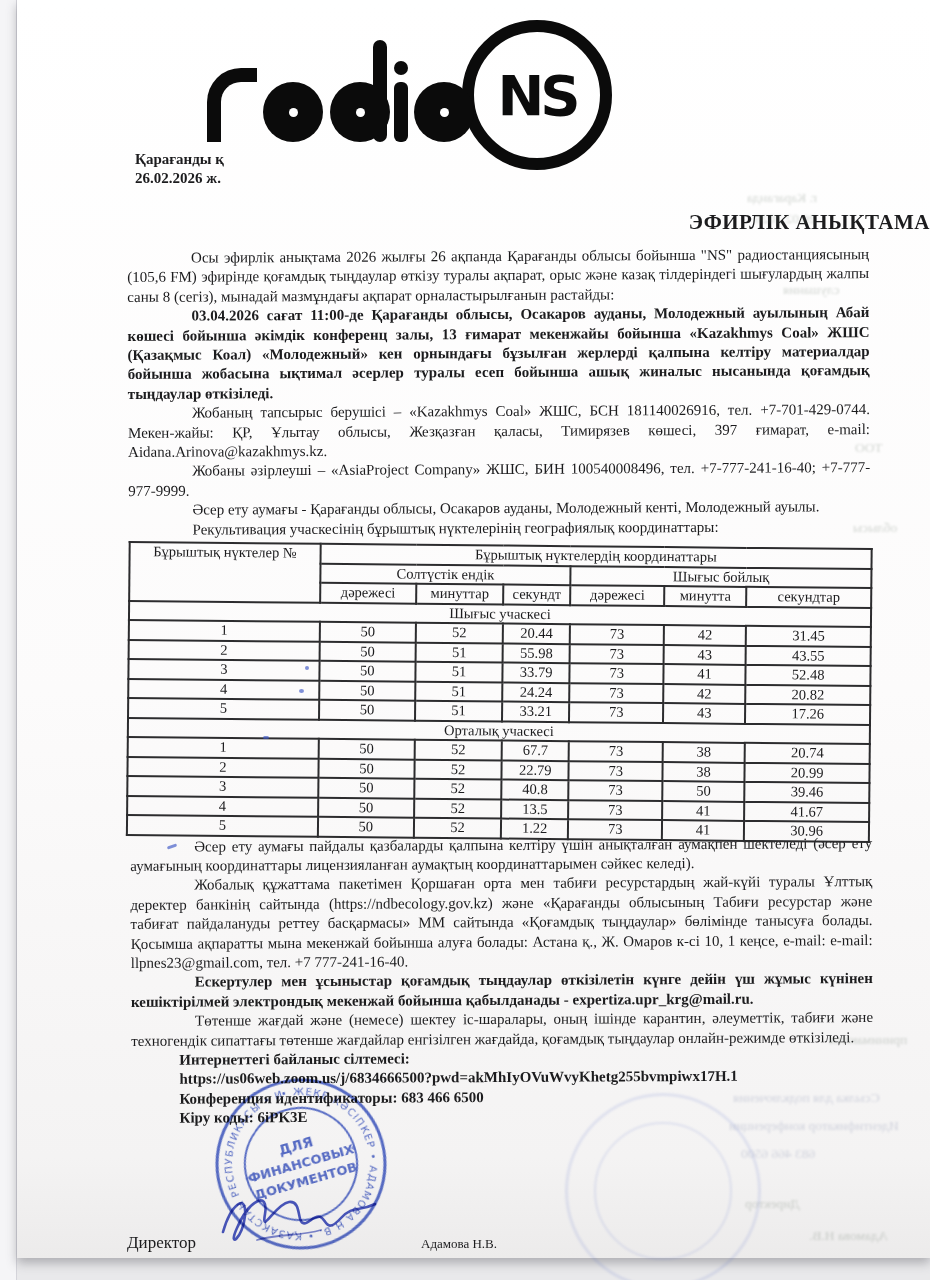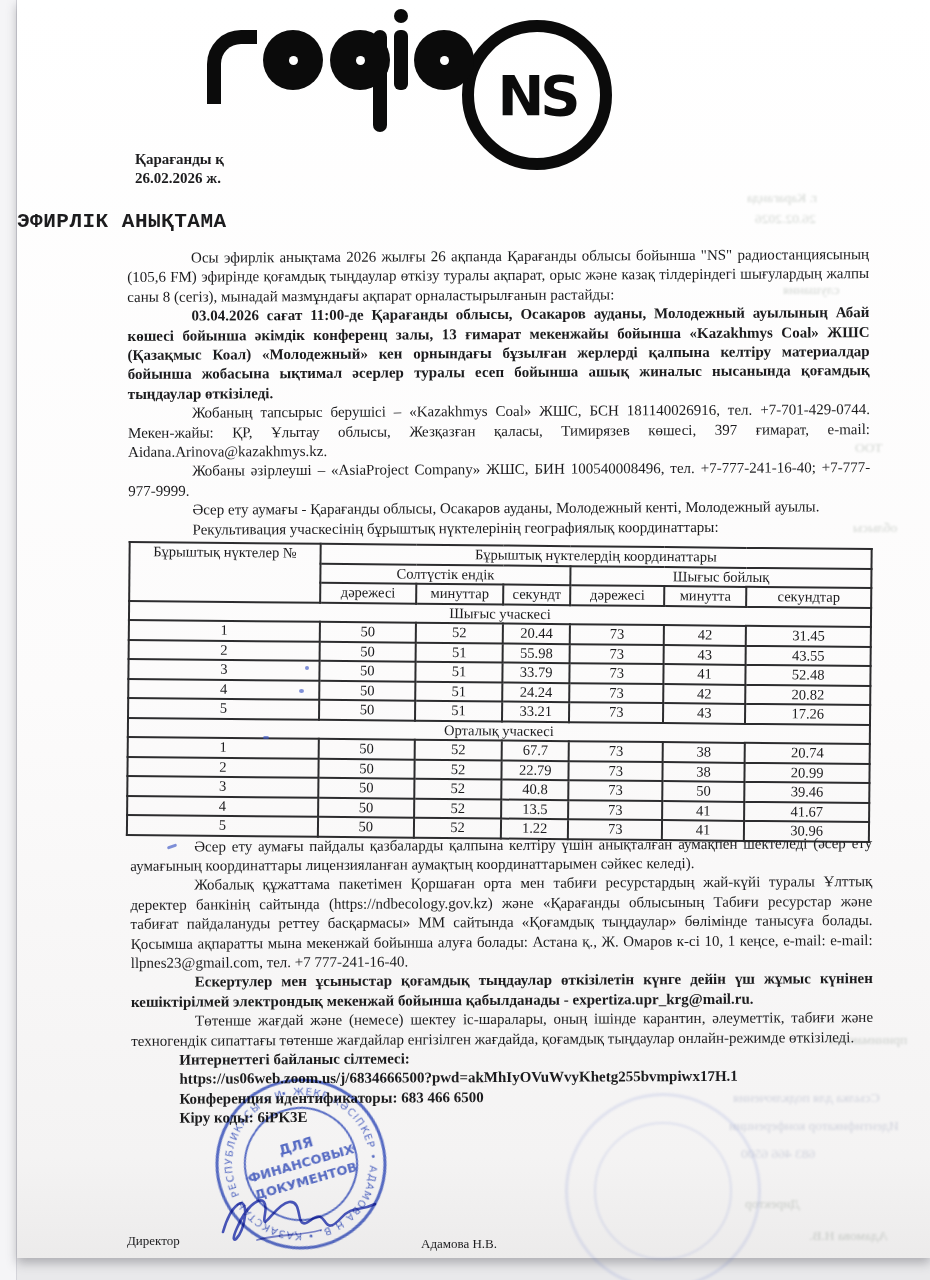--- a/index.html
+++ b/index.html
@@ -3,50 +3,50 @@
 <meta charset="utf-8">
 <style>
   html,body{margin:0;padding:0;}
   body{width:930px;height:1280px;background:#e9e9eb;overflow:hidden;position:relative;
        font-family:"Liberation Serif", serif;color:#1c1c1e;}
   .edge-strip{position:absolute;left:0;top:0;bottom:0;width:16px;background:#f5f5f7;border-right:1px solid #d4d4da;}
   .page{position:absolute;left:17px;top:0;width:913px;height:1258px;
         background:linear-gradient(180deg,#ffffff 0%,#fcfbfb 55%,#f4f3f3 92%,#ecebeb 100%);
         box-shadow:0 5px 10px rgba(60,60,70,.35);}
   
-  .logo{position:absolute;left:190px;top:30px;display:flex;align-items:flex-start;height:112px;}
+  .logo{position:absolute;left:190px;top:30px;display:flex;align-items:flex-end;height:112px;}
   .lg-r{width:36px;height:60px;border-left:14px solid #0b0b0b;border-top:14px solid #0b0b0b;
         border-top-left-radius:34px;margin-right:6px;}
   .disc{width:60px;height:60px;border-radius:50%;background:#0b0b0b;position:relative;flex:none;}
   .disc::after{content:"";position:absolute;width:9px;height:9px;border-radius:50%;background:#fff;top:25.5px;left:25.5px;}
   .disc.a{margin-right:7px;}
   .d-stem{width:14px;height:102px;background:#0b0b0b;border-radius:7px;margin-left:-17px;margin-right:5px;}
   .i-glyph{width:14px;height:60px;background:#0b0b0b;border-radius:6px;position:relative;margin:0 6px 0 2px;}
   .i-glyph::before{content:"";position:absolute;top:-21px;left:0;width:14px;height:14px;border-radius:50%;background:#0b0b0b;}
   .ns-ring{width:126px;height:126px;border:12px solid #0b0b0b;border-radius:50%;
            display:flex;align-items:center;justify-content:center;margin-left:-12px;align-self:flex-start;margin-top:-10px;background:transparent;}
   .ns-ring span{font-family:"DejaVu Sans",sans-serif;font-weight:bold;font-size:56px;letter-spacing:-4px;color:#0b0b0b;}
   
   .city-date{position:absolute;left:118px;top:150px;font-weight:bold;font-size:15px;line-height:19px;}
-  .title{position:absolute;left:0;top:210px;width:100%;text-align:left;font-weight:bold;font-size:21px;letter-spacing:.5px;font-family:Liberation Mono, monospace;}
+  .title{position:absolute;left:0;top:210px;width:100%;text-align:right;font-weight:bold;font-size:21px;letter-spacing:.5px;}
   
   .doc-content{position:absolute;left:110px;top:247px;width:742px;font-size:15px;line-height:19.4px;
                text-align:justify;transform:rotate(-0.3deg);transform-origin:50% 0;}
   .doc-content p{margin:0;text-indent:64px;}
   .b{font-weight:bold;}
   .caption{text-indent:64px;}
   
   table.coords{border-collapse:collapse;width:744px;margin:1px 0 2px -2px;font-size:14.5px;line-height:17.5px;
                transform:rotate(0.85deg);transform-origin:0 50%;}
   table.coords td,table.coords th{border:2px solid #2c2c2e;font-weight:normal;text-align:center;padding:0 3px;}
   table.coords .sec td{border-left:2px solid #2c2c2e;}
   
   .conn{margin-left:48px;font-weight:bold;text-align:left;}
   
-  .footer-pos{position:absolute;left:110px;top:1233px;font-size:13px;}
+  .footer-pos{position:absolute;left:110px;top:1233px;font-size:17px;}
   .footer-name{position:absolute;left:404px;top:1236px;font-size:13px;}
   
   .stamp{position:absolute;left:196px;top:1076px;width:176px;height:176px;transform:rotate(-16deg);
          opacity:.82;filter:blur(.4px);mix-blend-mode:multiply;pointer-events:none;}
   .stamp svg{width:176px;height:176px;}
   .stamp2{position:absolute;left:548px;top:1093px;width:190px;height:190px;border:3px solid #5b6fc9;border-radius:50%;
           opacity:.14;filter:blur(1px);pointer-events:none;}
   .stamp2::after{content:"";position:absolute;inset:26px;border:2px solid #5b6fc9;border-radius:50%;}
   .signature{position:absolute;left:200px;top:1178px;mix-blend-mode:multiply;}
   

